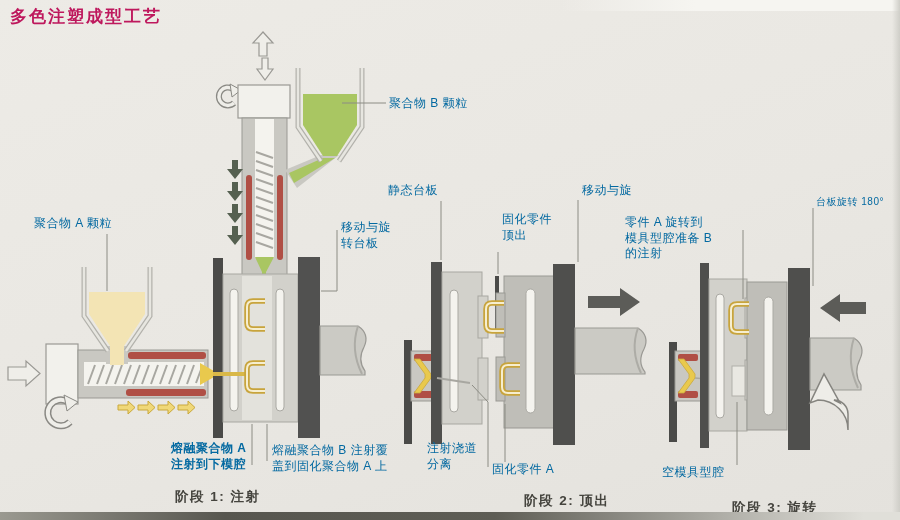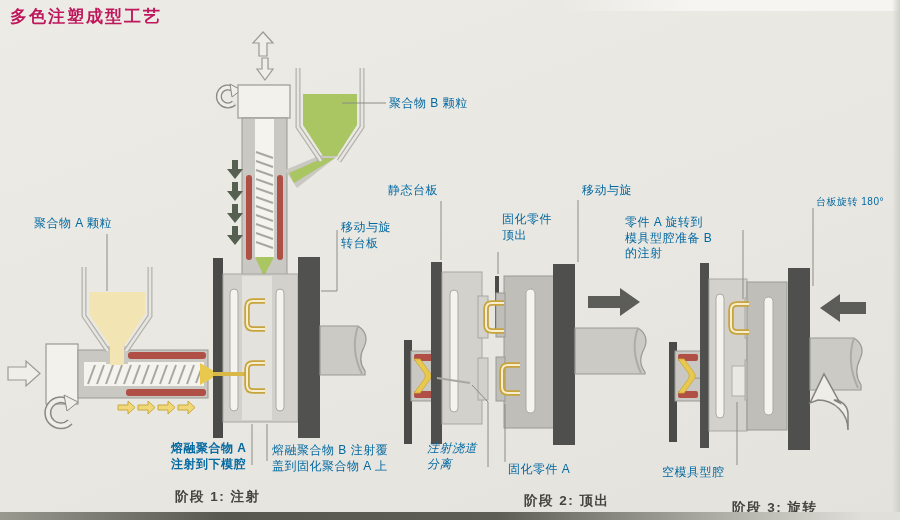--- a/index.html
+++ b/index.html
@@ -202,23 +202,23 @@
 <div class="lbl" style="left:171px;top:441px;font-weight:bold;">熔融聚合物 A
 注射到下模腔</div>
 <div class="lbl" style="left:272px;top:443px;">熔融聚合物 B 注射覆
 盖到固化聚合物 A 上</div>
 <div class="lbl caption" style="left:175px;top:488px;">阶段 1: 注射</div>
 
 <div class="lbl" style="left:388px;top:183px;">静态台板</div>
 <div class="lbl" style="left:582px;top:183px;">移动与旋</div>
 <div class="lbl" style="left:502px;top:212px;">固化零件
 顶出</div>
-<div class="lbl" style="left:427px;top:441px;font-style:italic;">注射浇道
+<div class="lbl" style="left:427px;top:441px;">注射浇道
 分离</div>
-<div class="lbl" style="left:508px;top:462px;">固化零件 A</div>
+<div class="lbl" style="left:492px;top:462px;">固化零件 A</div>
 <div class="lbl caption" style="left:482px;top:492px;padding-left:42px;">阶段 2: 顶出</div>
 
 <div class="lbl" style="left:625px;top:215px;">零件 A 旋转到
 模具型腔准备 B
 的注射</div>
 <div class="lbl" style="left:816px;top:195px;font-size:10px;">台板旋转 180°</div>
 <div class="lbl" style="left:662px;top:465px;">空模具型腔</div>
 <div class="lbl caption" style="left:732px;top:499px;">阶段 3: 旋转</div>
 
 <div class="edge-top-right"></div>

